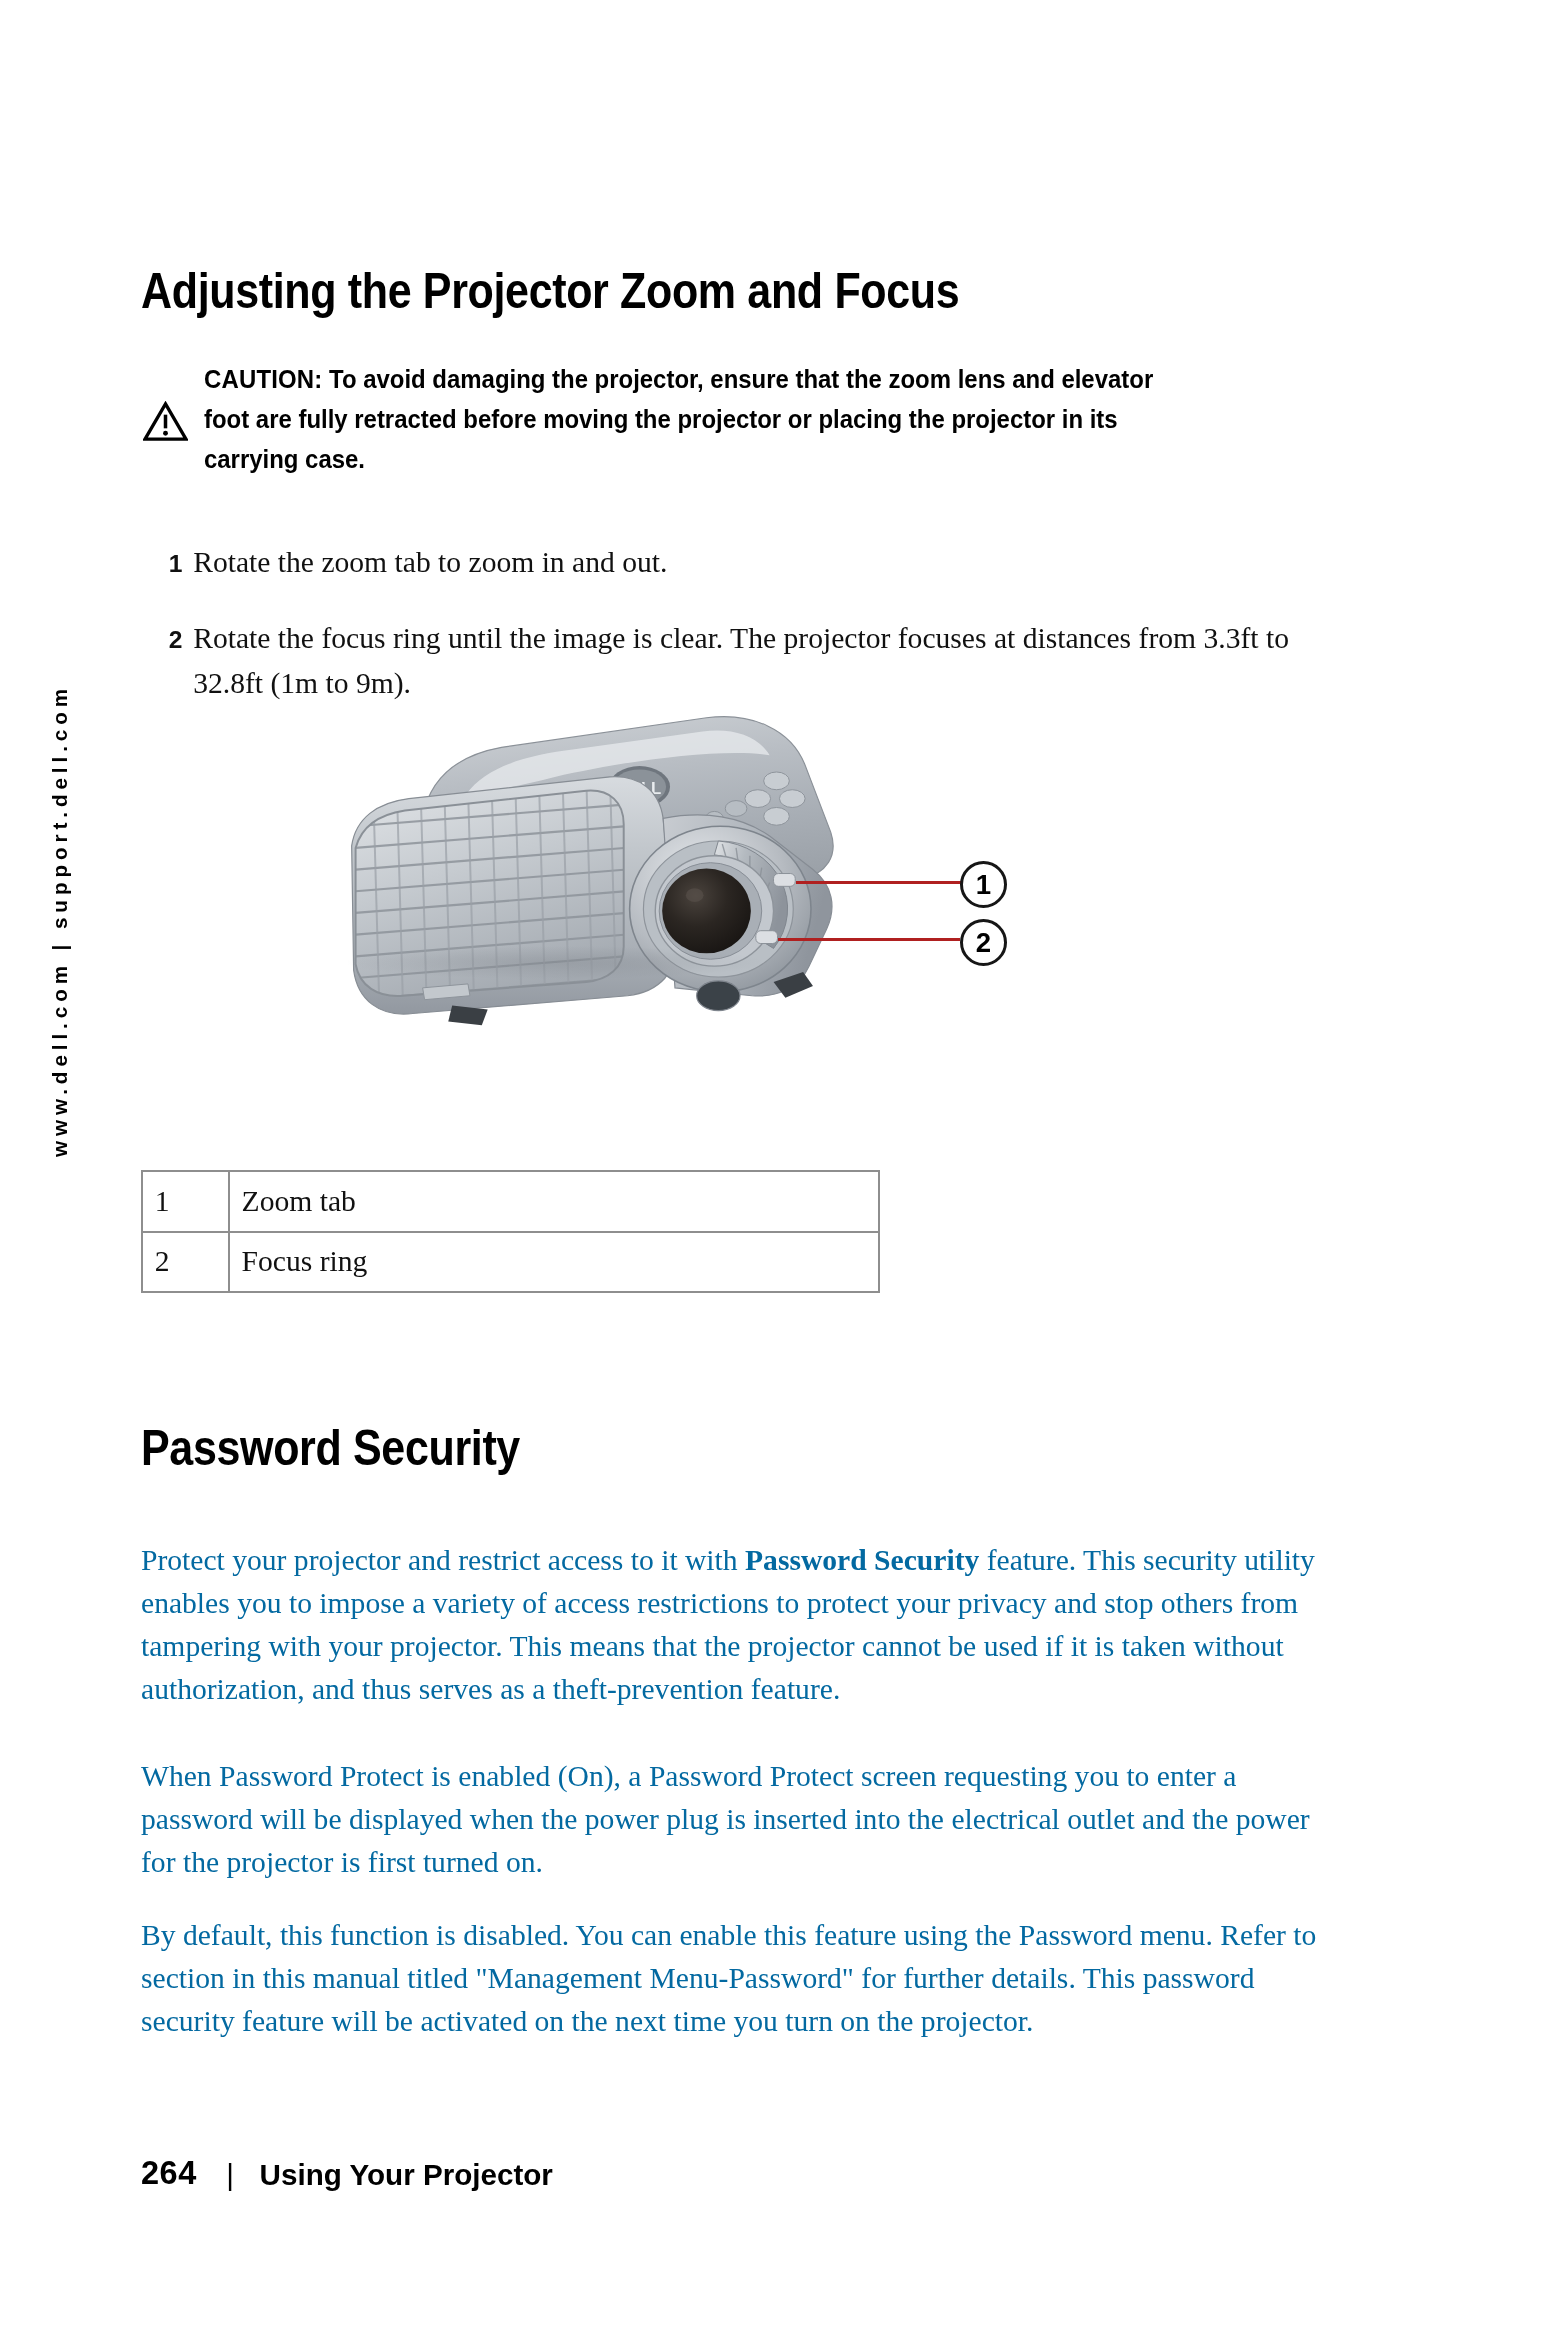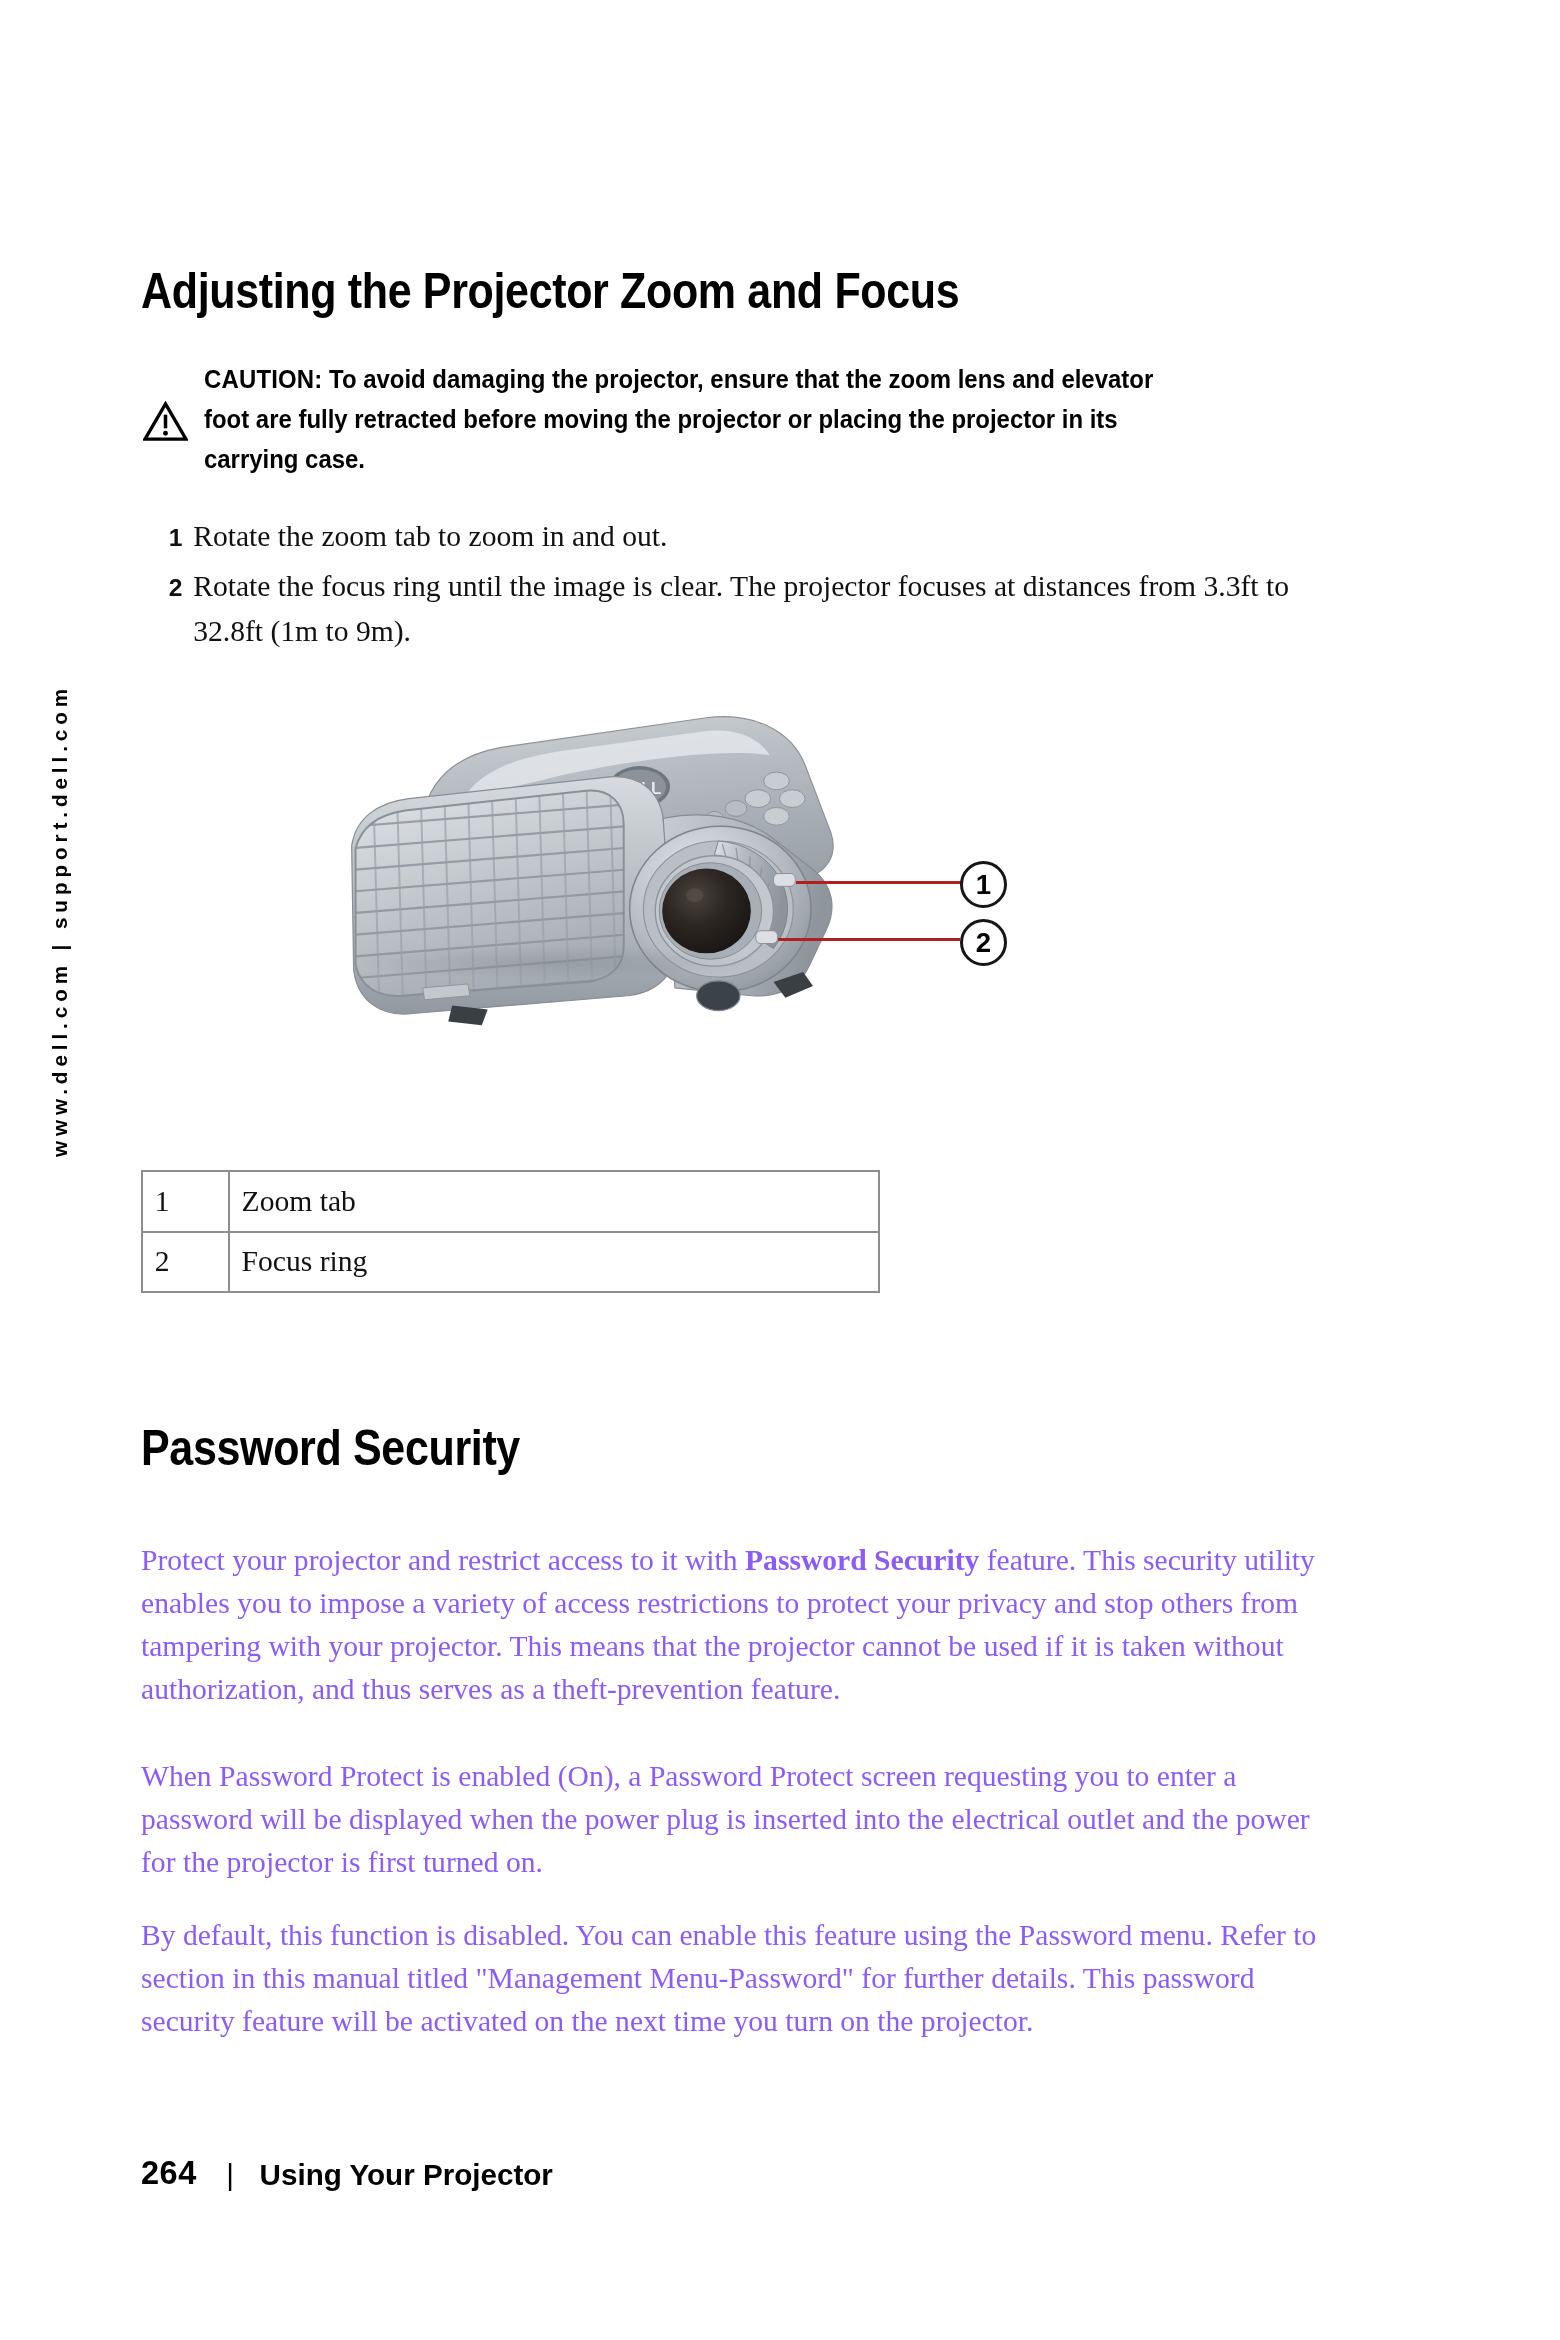--- a/index.html
+++ b/index.html
@@ -107,21 +107,21 @@
   }
   .step-num {
     font-family: "Liberation Sans Narrow", "Liberation Sans", sans-serif;
     font-weight: bold;
     font-size: 24.6px;
     width: 25.6px;
     flex: 0 0 25.6px;
     text-align: right;
     margin-right: 10.8px;
   }
-  .step-body { flex: 1; }
+  .step-body { flex: 1; margin-top: 26px; }
 
   
   .figure {
     position: absolute;
     left: 44px;
     top: 690px;
     width: 749px;
     height: 394px;
   }
   .photo {
@@ -179,21 +179,21 @@
   }
   .legend td.idx { width: 73px; }
 
   
   .para {
     position: absolute;
     left: 0;
     width: 1187px;
     font-size: 29.6px;
     line-height: 43px;
-    color: #8b5cf6;
+    color: #0369a1;
     text-align: left;
   }
   .para b { font-weight: bold; }
   .p1 { top: 1509px; }
   .p2 { top: 1740px; margin-top: 15px; }
   .p3 { top: 1884px; }
 
   
   .footer {
     position: absolute;

